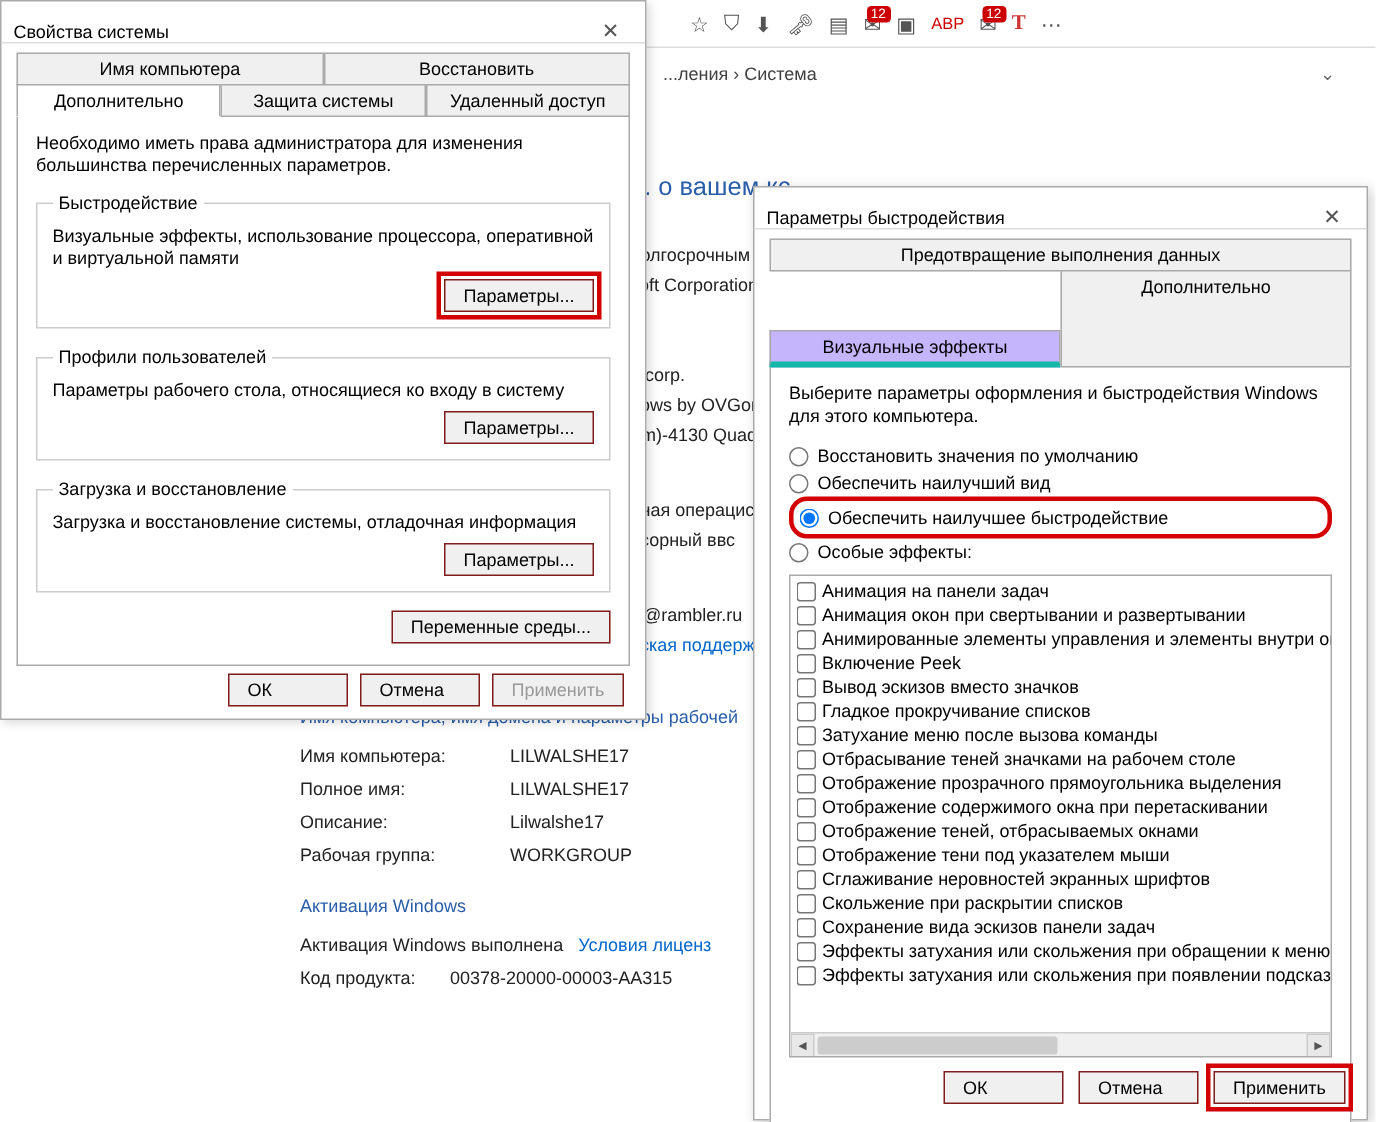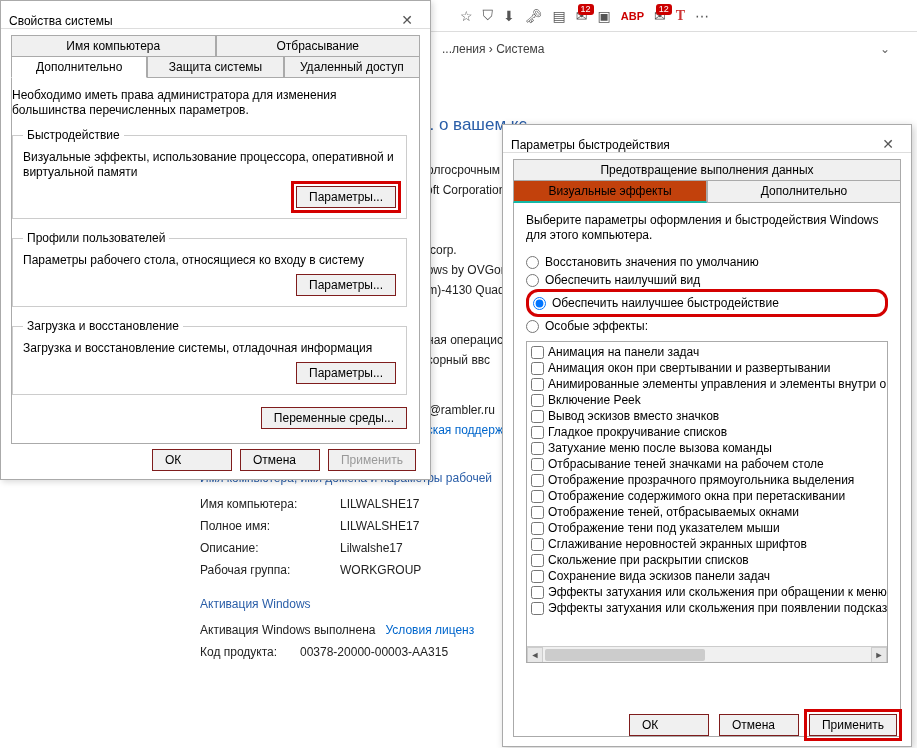--- a/index.html
+++ b/index.html
@@ -91,21 +91,21 @@
   padding: 3px 0;
   text-align: center;
   background: #f0f0f0;
   font-size: 12px;
 }
 .tab.active { background: #fff; border-bottom: 1px solid #fff; }
 .tabbody {
   margin: 0 10px 10px 10px;
   border: 1px solid #aaa;
   border-top: none;
-  padding: 10px 12px 14px 0;
+  padding: 10px 12px 14px 12px;
   background: #fff;
 }
 .tabbody .intro { margin-bottom: 10px; line-height: 15px; }
 fieldset.group {
   border: 1px solid #ccc;
   padding: 8px 10px 10px 10px;
   margin-bottom: 12px;
   position: relative;
 }
 fieldset.group legend { font-size: 12px; padding: 0 4px; }
@@ -144,21 +144,21 @@
   display: flex;
   margin: 6px 10px 0 10px;
 }
 .perf-tabs.row2 { margin-top: -1px; }
 .perf-tab {
   border: 1px solid #aaa;
   padding: 3px 0;
   text-align: center;
   background: #f0f0f0;
 }
-.perf-tab.active { background: #c2410c; border-bottom: 2px solid #14b8a6; }
+.perf-tab.active { background: #c4b5fd; border-bottom: 4px solid #14b8a6; margin-top: 40px; }
 .perf-body {
   margin: 0 10px;
   border: 1px solid #aaa;
   border-top: none;
   padding: 10px 12px;
   background: #fff;
   height: 534px;
 }
 .perf-intro { line-height: 15px; margin-bottom: 10px; }
 .radio-row {
@@ -214,21 +214,21 @@
 
 <div class="bg-window">
   <div class="bg-toolbar">
     <span class="ico">☆</span>
     <span class="ico">⛉</span>
     <span class="ico">⬇</span>
     <span class="ico">🗝</span>
     <span class="ico">▤</span>
     <span class="ico">✉<span class="badge">12</span></span>
     <span class="ico">▣</span>
-    <span class="ico" style="color:#c00; font-weight:bold; font-size:11px;text-align:right;">ABP</span>
+    <span class="ico" style="color:#c00; font-weight:normal; font-size:11px;text-align:right;">ABP</span>
     <span class="ico">✉<span class="badge">12</span></span>
     <span class="ico" style="color:#c33; font-family:serif; font-weight:bold;">T</span>
     <span class="ico">⋯</span>
   </div>
   <div class="breadcrumb">...ления  ›  Система</div>
   <div style="position:absolute; top:42px; right:30px; color:#666;">⌄</div>
   <div class="bg-section">... о вашем кс</div>
 
   <div class="bg-body">
     <div>долгосрочным</div>
@@ -277,21 +277,21 @@
   </div>
 </div>
 
 <div class="sysprops">
   <div class="titlebar">
     <span class="title">Свойства системы</span>
     <span class="closex">✕</span>
   </div>
   <div class="tabs">
     <div class="tab" style="flex:1;">Имя компьютера</div>
-    <div class="tab" style="flex:1;">Отбрасывание</div>
+    <div class="tab" style="flex:1;">Восстановить</div>
   </div>
   <div class="tabs row2">
     <div class="tab active" style="flex:1;">Дополнительно</div>
     <div class="tab" style="flex:1;">Защита системы</div>
     <div class="tab" style="flex:1;">Удаленный доступ</div>
   </div>
   <div class="tabbody">
     <div class="intro">Необходимо иметь права администратора для изменения большинства перечисленных параметров.</div>
 
     <fieldset class="group">

